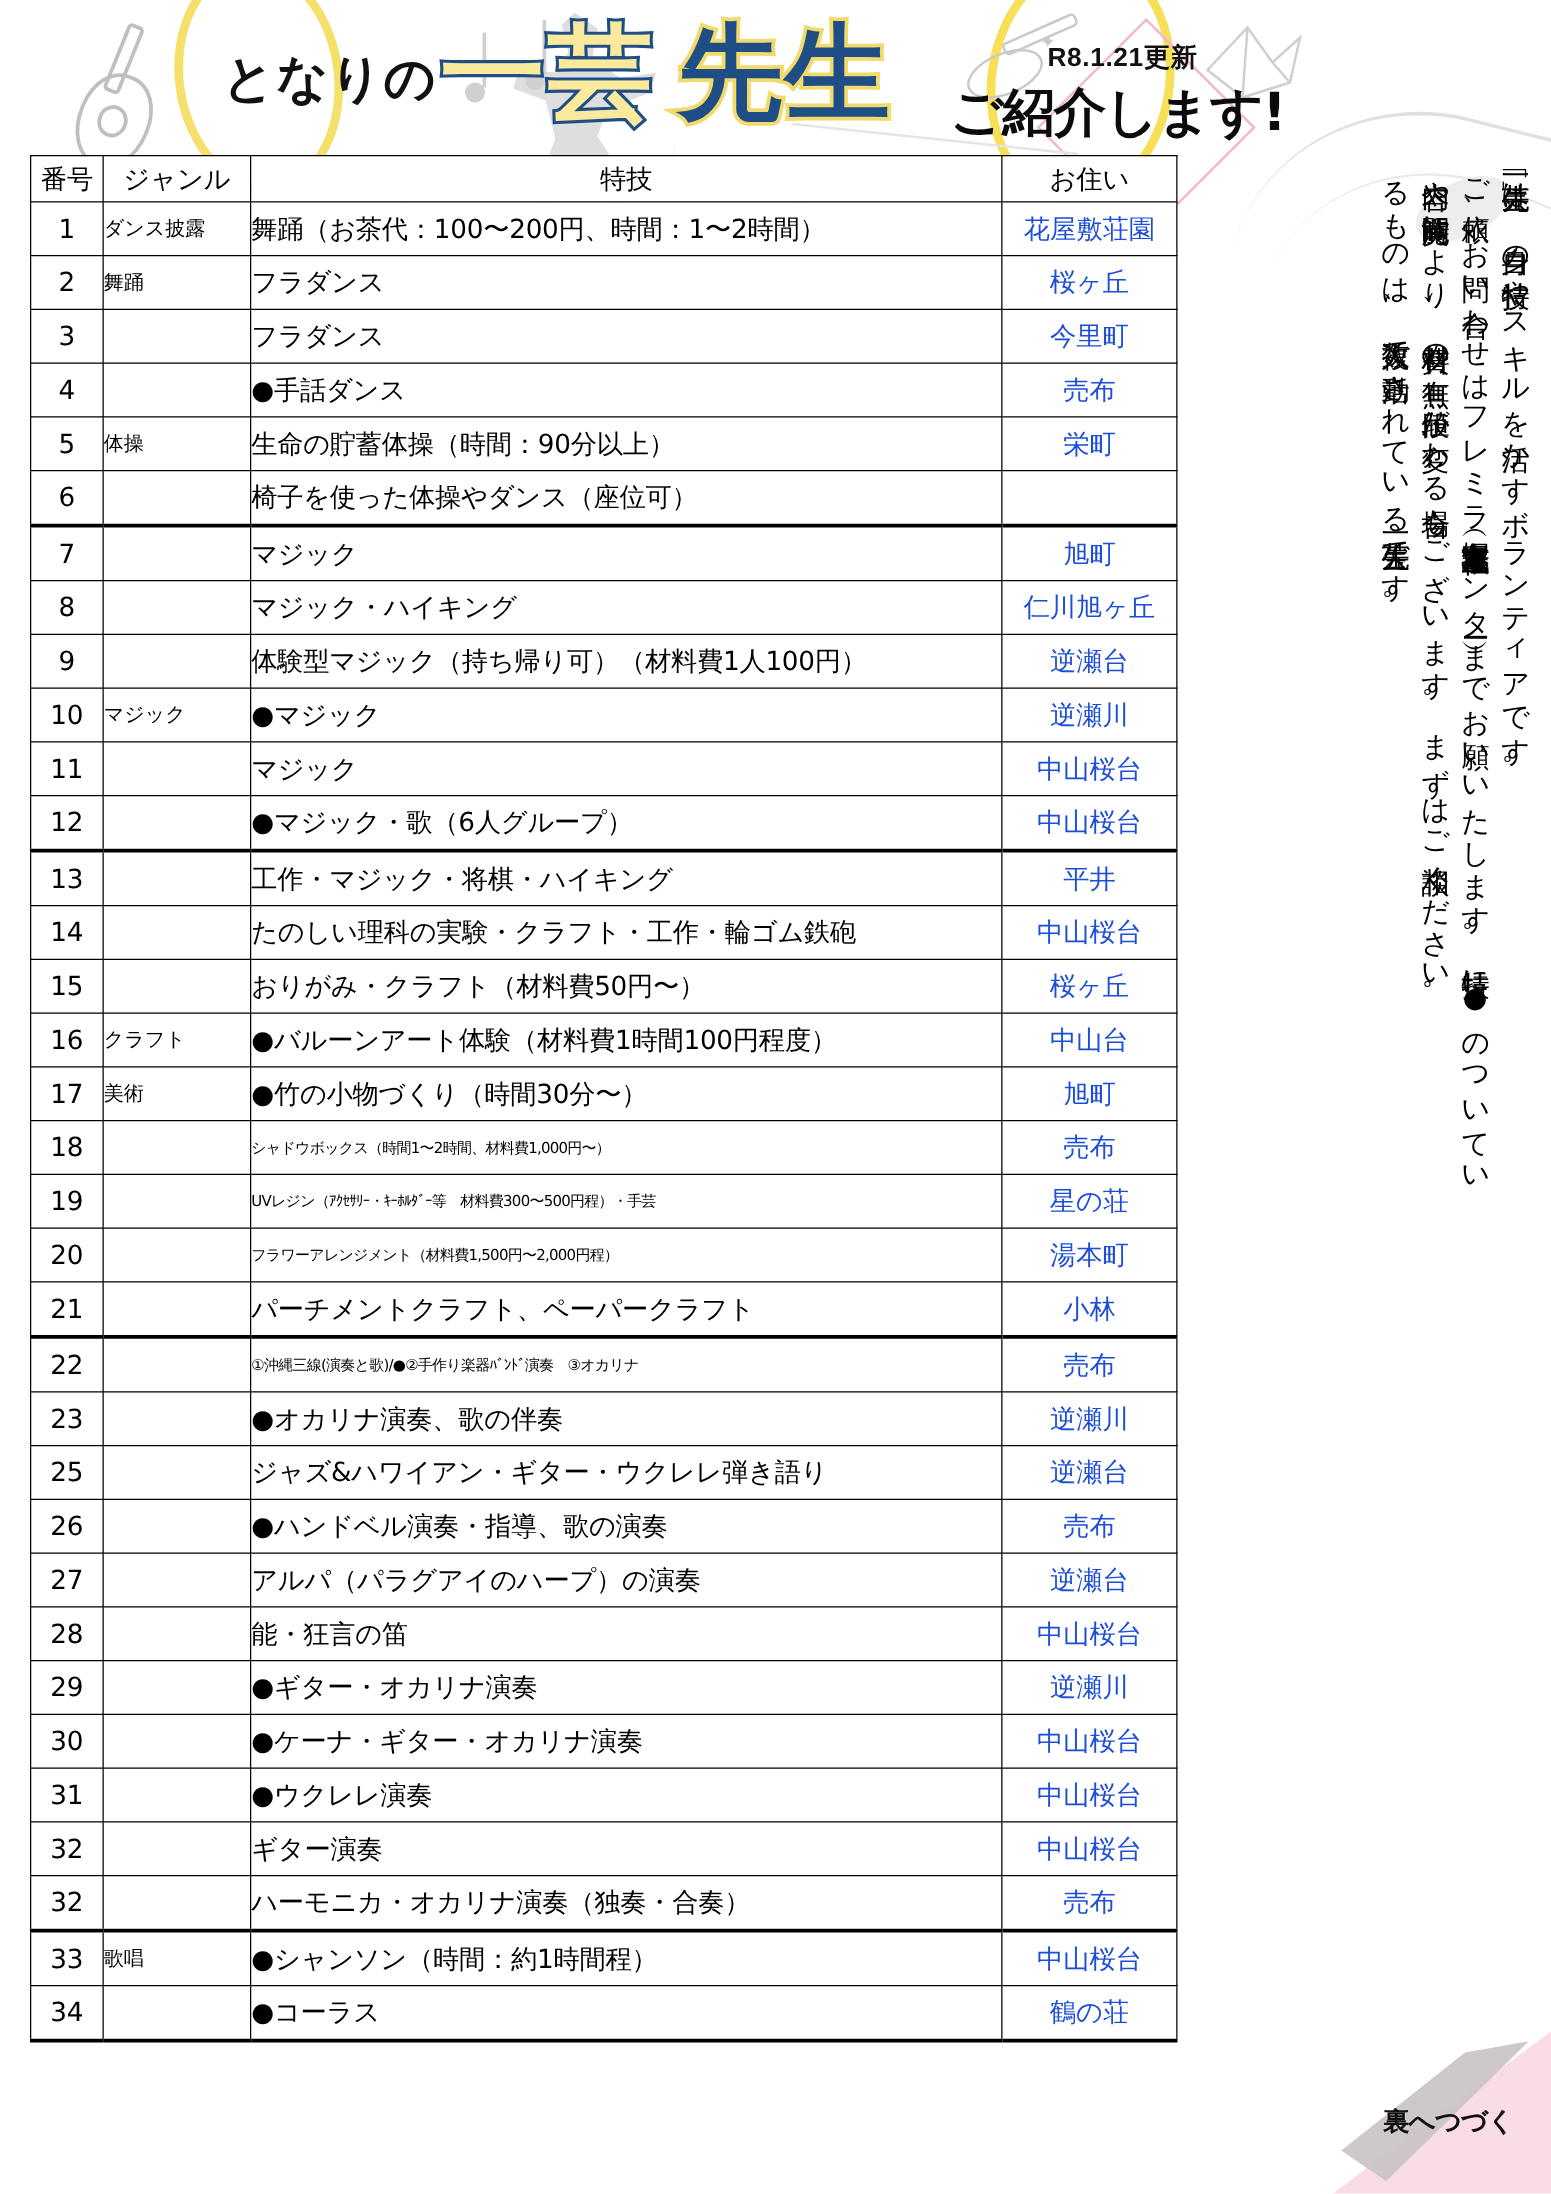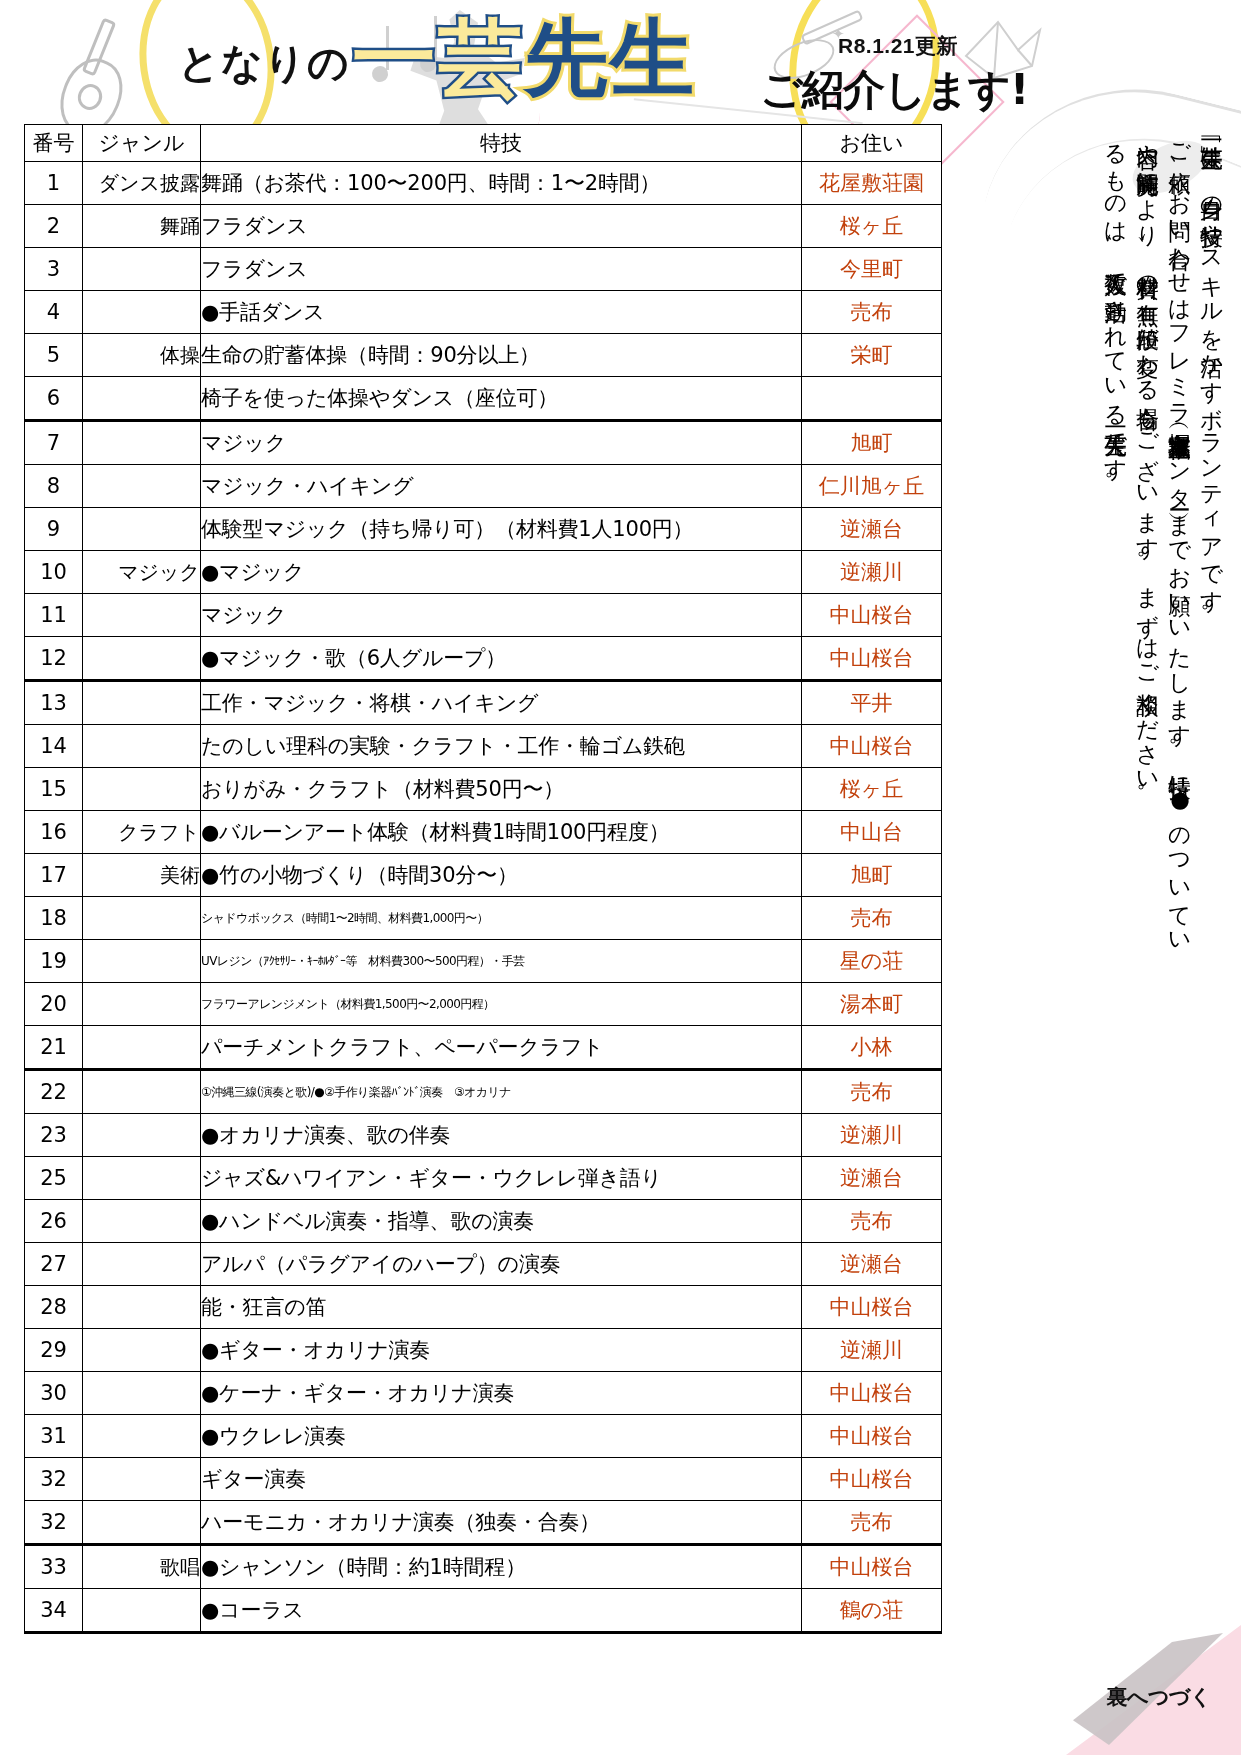--- a/index.html
+++ b/index.html
@@ -127,20 +127,21 @@
   }
   .main-title .y {
     color: #FBEA9B;
     -webkit-text-stroke: 5px #1F4E87;
     paint-order: stroke fill;
   }
   .main-title .b {
     color: #1F4E87;
     -webkit-text-stroke: 6px #F2DA6B;
     paint-order: stroke fill;
+    margin-left: 18px;
   }
   .intro {
     position: absolute; left: 760px; top: 62px;
     font-size: 42px; font-weight: bold; color: #0b0b0b;
     letter-spacing: -1px; white-space: nowrap;
     font-family: "DejaVu Sans", "Liberation Sans", sans-serif;
   }
   .update-date {
     position: absolute; left: 838px; top: 32px;
     font-size: 21px; font-weight: bold; color: #111;
@@ -173,29 +174,29 @@
   .col-no   { width: 58px; }
   .col-gen  { width: 118px; }
   .col-skl  { width: 601px; }
   .col-res  { width: 140px; }
 
   td.no {
     text-align: center; font-size: 21px; height: 42px;
     vertical-align: middle; color: #000;
   }
   td.gen {
-    text-align: right; font-size: 20px; vertical-align: middle; color: #000;
+    text-align: left; font-size: 16px; vertical-align: middle; color: #000;
   }
   td.skill {
     font-size: 21px; padding-left: 7px; vertical-align: middle;
     white-space: nowrap; letter-spacing: -0.2px; color: #000; margin-left: 12px;
   }
   td.skill.tight { font-size: 12px; letter-spacing: -0.6px; }
   td.res {
-    text-align: center; font-size: 21px; vertical-align: middle; color: #c2410c;
+    text-align: center; font-size: 21px; vertical-align: middle; color: #1d4ed8;
   }
   
   tr.group-start > td { border-top: 3px solid #000; }
   table.main tr:last-child > td { border-bottom: 3.5px solid #000; }
 
   
   .note-panel {
     position: absolute; left: 948px; top: 128px;
     width: 278px; height: 1330px;
     display: flex; flex-direction: row-reverse;

